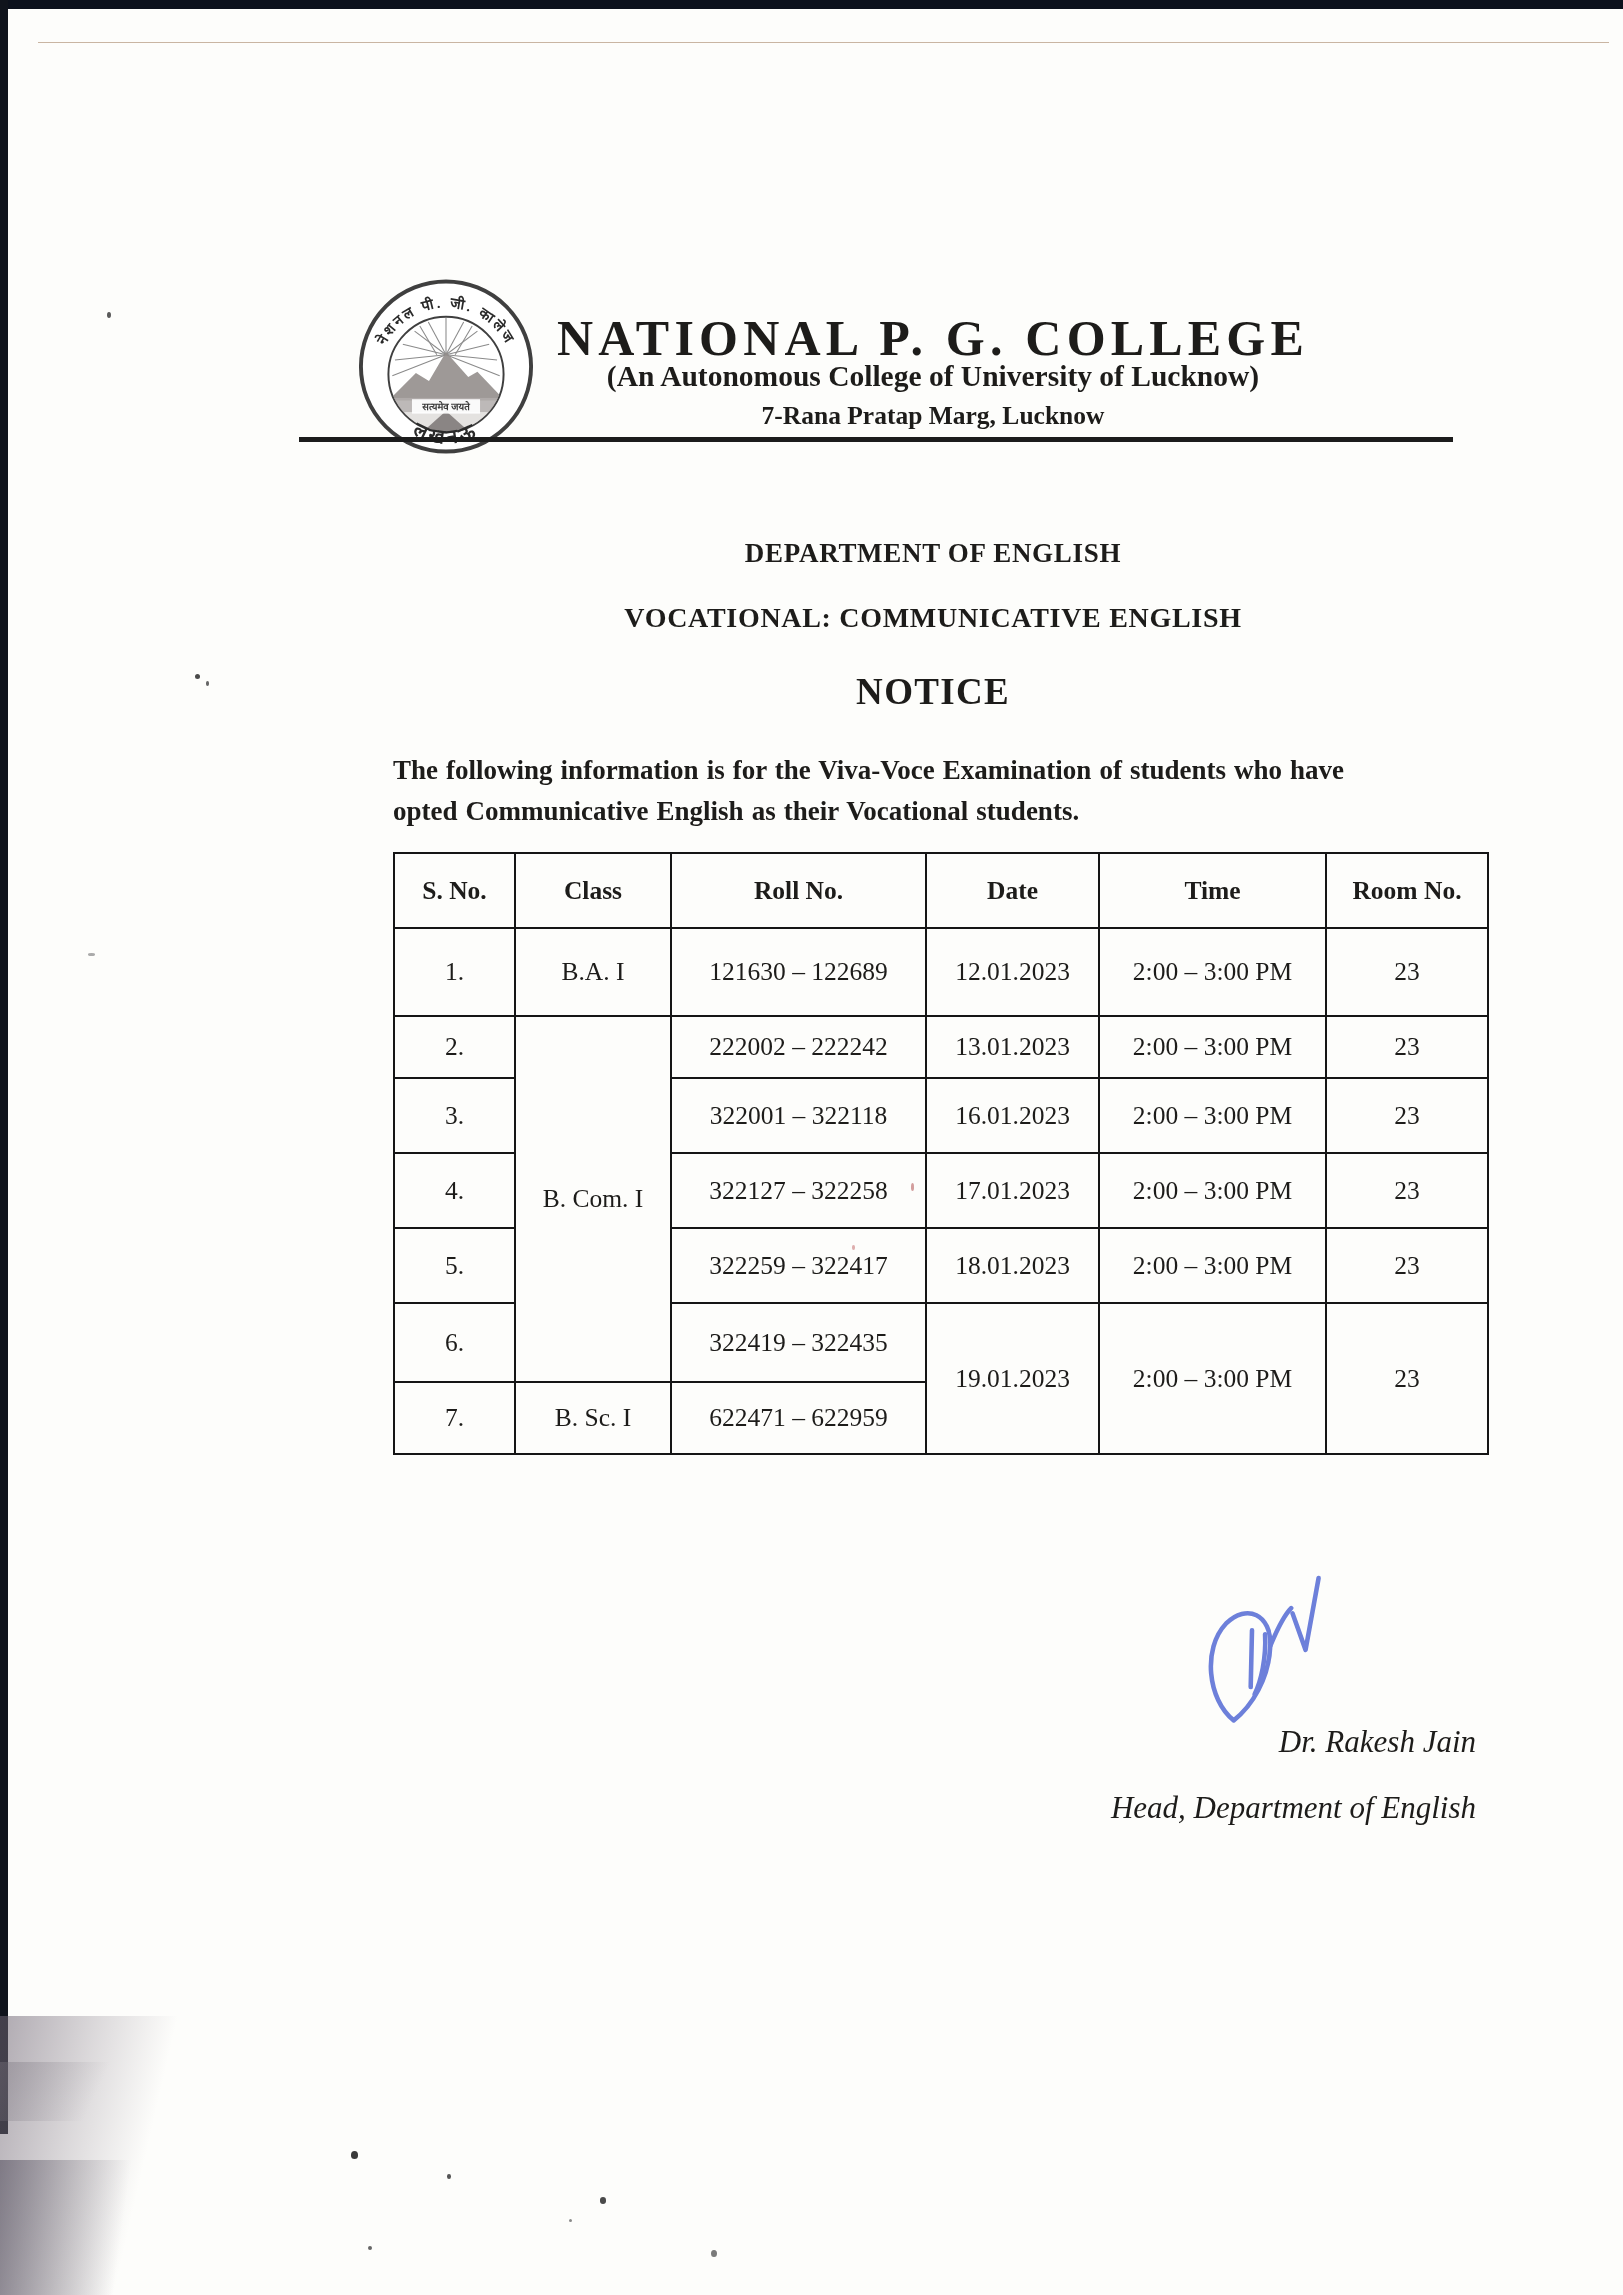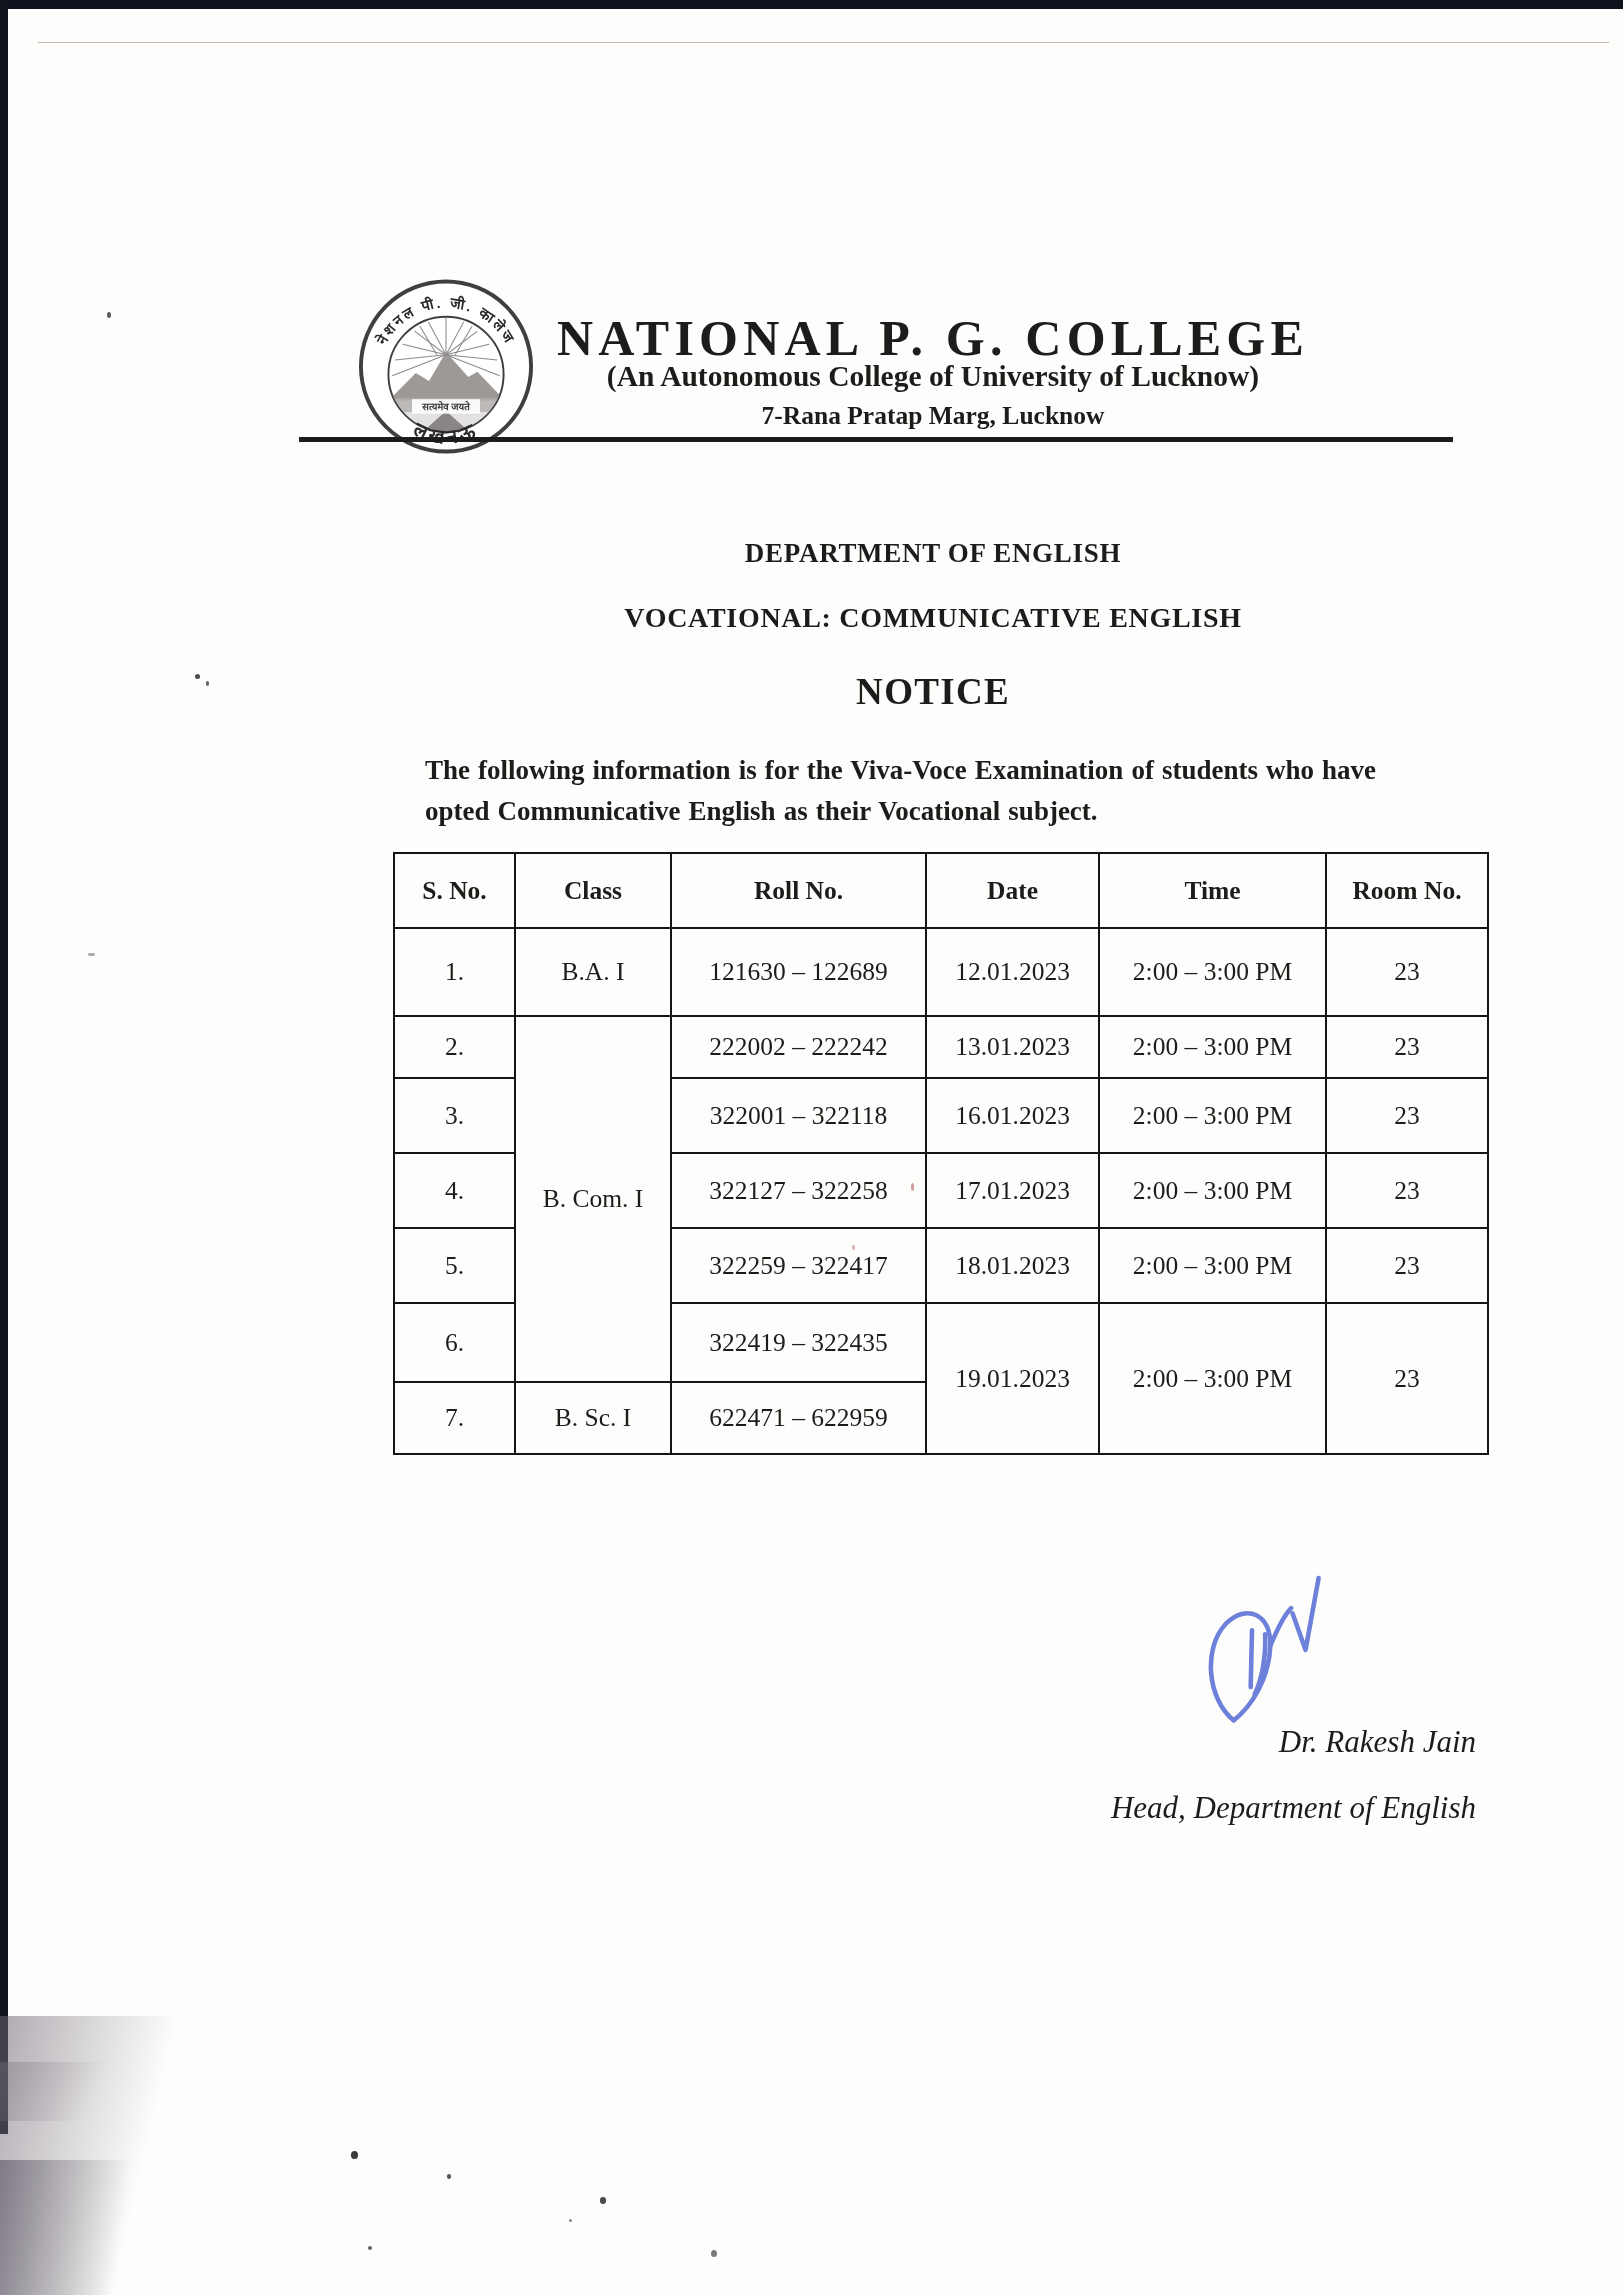--- a/index.html
+++ b/index.html
@@ -30,21 +30,21 @@
   .affiliation{top:360px;font-size:29.5px;}
   .address{top:401px;font-size:25.5px;}
   .head-rule{position:absolute;top:437px;left:299px;width:1154px;height:4.6px;background:#1c1c1c;}
 
   
   .dept{top:538px;font-size:27px;letter-spacing:0.7px;}
   .voc{top:602px;font-size:28px;letter-spacing:0.7px;}
   .notice{top:670px;font-size:37px;letter-spacing:1.3px;}
 
   
-  .intro{position:absolute;left:393px;top:750px;width:1090px;font-size:27px;font-weight:bold;line-height:41px;word-spacing:1.3px;margin-left:32px;}
+  .intro{position:absolute;left:393px;top:750px;width:1090px;font-size:27px;font-weight:bold;line-height:41px;word-spacing:1.3px;}
 
   
   table.sched{position:absolute;left:393px;top:852px;width:1094px;border-collapse:collapse;table-layout:fixed;border-radius:24px;}
   table.sched th, table.sched td{
     border:2.6px solid #151515;
     text-align:center;vertical-align:middle;
     font-size:25.5px;padding:0 3.9px;
   }
   table.sched th{font-weight:bold;}
   table.sched td{font-weight:normal;}
@@ -129,21 +129,21 @@
   <div class="abs head-center affiliation">(An Autonomous College of University of Lucknow)</div>
   <div class="abs head-center address">7-Rana Pratap Marg, Lucknow</div>
   <div class="head-rule"></div>
 
   <div class="abs head-center dept">DEPARTMENT OF ENGLISH</div>
   <div class="abs head-center voc">VOCATIONAL: COMMUNICATIVE ENGLISH</div>
   <div class="abs head-center notice">NOTICE</div>
 
   <div class="intro">
     <div>The following information is for the Viva-Voce Examination of students who have</div>
-    <div>opted Communicative English as their Vocational subject.</div>
+    <div>opted Communicative English as their Vocational students.</div>
   </div>
 
   <table class="sched">
     <colgroup>
       <col class="c-sno">
         <col class="c-class">
         <col class="c-roll">
       <col class="c-date">
         <col class="c-time">
         <col class="c-room">

